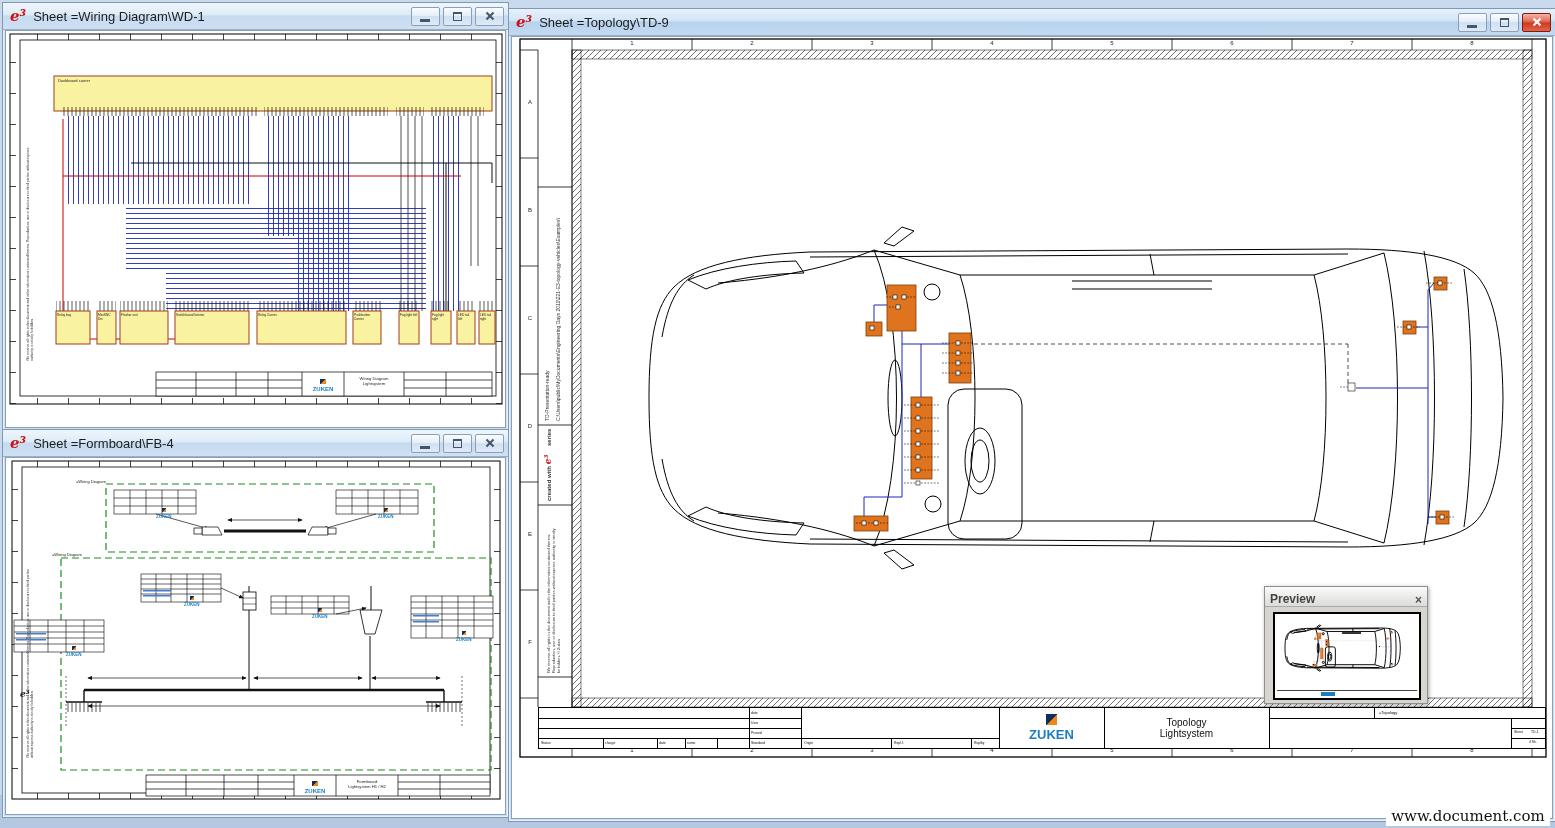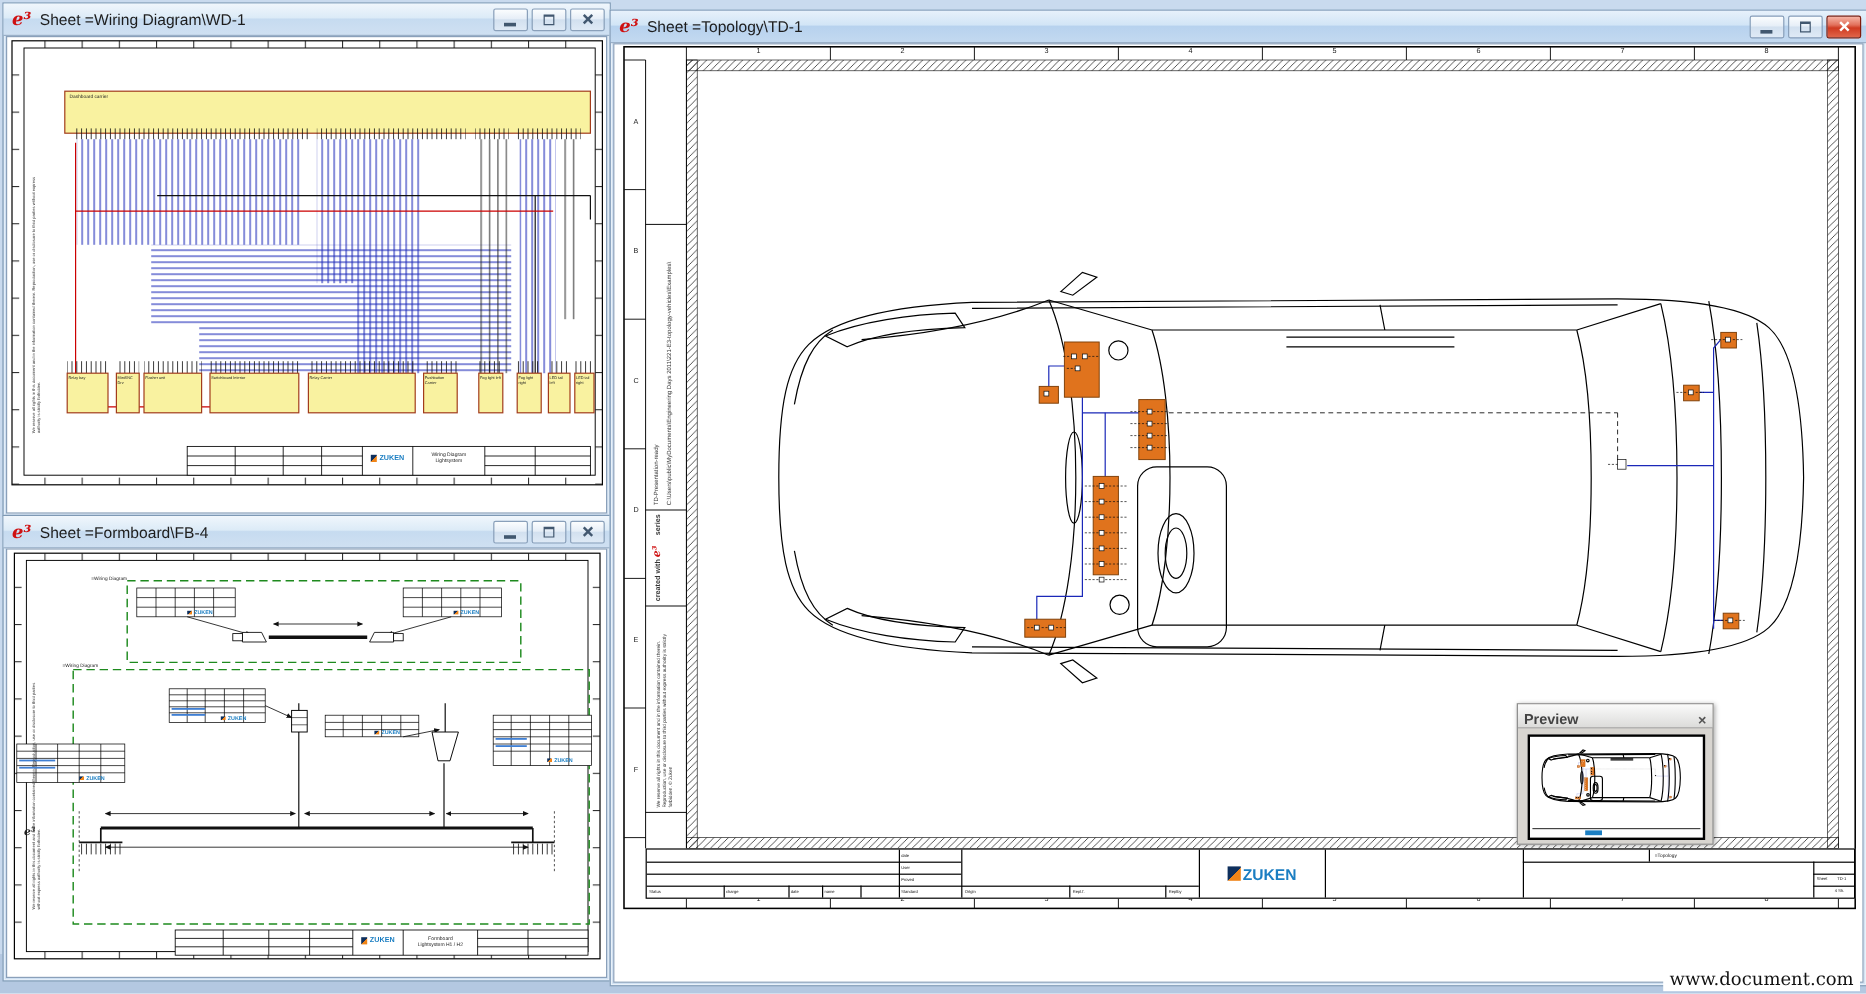--- a/index.html
+++ b/index.html
@@ -24,21 +24,21 @@
   .g-x::before{transform:translate(-50%,-50%) rotate(45deg);}
   .g-x::after{transform:translate(-50%,-50%) rotate(-45deg);}
   .close-red{background:linear-gradient(180deg,#f6b3a4,#e2715c 40%,#cf3a21 55%,#e0654a 100%);border-color:#7e1c0d;}
   .close-red .gx2::before,.close-red .gx2::after{background:#fff;}
   .content{position:absolute;left:2px;right:2px;top:27px;bottom:2px;background:#fff;border:1px solid #8aa0ba;overflow:hidden;}
   .sheetwrap{position:absolute;inset:0;}
   .ov{position:absolute;color:#222;}
   .rot{position:absolute;transform-origin:0 0;transform:rotate(-90deg);white-space:nowrap;color:#333;}
   .rotw{position:absolute;transform-origin:0 0;transform:rotate(-90deg);color:#333;}
   
-  .zuken{display:inline-flex;align-items:center;gap:2px;color:#1b7ec2;font-weight:bold;white-space:nowrap;}
+  .zuken{display:inline-flex;align-items:center;gap:2px;color:#1b7ec2;font-weight:bold;white-space:nowrap;flex-direction:column;}
   .zuken .ico{width:.85em;height:.85em;display:inline-block;background:linear-gradient(135deg,#0e2f5c 52%,#ef8418 52%);}
   
   .tb{position:absolute;left:26px;top:670px;width:1006px;height:40px;border:1px solid #000;background:#fff;}
   .vl{position:absolute;width:1px;background:#000;}
   .hl{position:absolute;height:1px;background:#000;}
   .tbl{position:absolute;font-size:3.4px;color:#111;white-space:nowrap;}
   .colnum{position:absolute;width:20px;text-align:center;font-size:6px;color:#222;}
   .rowltr{position:absolute;left:11px;width:14px;text-align:center;font-size:6px;color:#222;}
   
   .preview{position:absolute;left:752px;top:549px;width:162px;height:116px;background:#d8d5d0;border:1px solid #8f8f8f;box-shadow:1px 1px 4px rgba(0,0,0,.35);}
@@ -303,21 +303,21 @@
           <div>Lightsystem H1 / H2</div>
       </div>
       <div class="rotw" style="left:20px;top:300px;width:190px;font-size:3.4px;line-height:4px;">We reserve all rights in this document and in the information contained therein. Reproduction, use or disclosure to third parties without express authority is strictly forbidden.</div>
     </div>
   </div>
 </div>
 
 <div class="win active" id="win-td" style="left:508px;top:8px;width:1046px;height:812px;">
   <div class="tbar">
     <span class="e3i">e³</span>
-    <span class="ttxt">Sheet =Topology\TD-1</span>
+    <span class="ttxt">Sheet =Topology\TD-9</span>
     <span class="tbtns">
       <span class="wbtn">
           <span class="g-min"></span>
         </span>
       <span class="wbtn">
           <span class="g-res"></span>
         </span>
       <span class="wbtn close-red"><span class="g-x gx2"></span></span>
     </span>
   </div>
@@ -487,20 +487,24 @@
         <div class="tbl" style="left:212px;top:33px;">Standard</div>
         <div class="tbl" style="left:265px;top:33px;">Origin</div>
         <div class="tbl" style="left:355px;top:33px;">Repl.f.</div>
         <div class="tbl" style="left:435px;top:33px;">Replby</div>
         <div style="position:absolute;left:460px;top:0;width:105px;height:40px;display:flex;align-items:center;justify-content:center;">
           <span class="zuken" style="font-size:13px;">
               <i class="ico"></i>
               <span>ZUKEN</span>
             </span>
         </div>
+        <div style="position:absolute;left:565px;top:0;width:165px;height:40px;display:flex;flex-direction:column;align-items:center;justify-content:center;font-size:10px;color:#111;">
+          <div>Topology</div>
+          <div>Lightsystem</div>
+        </div>
         <div class="tbl" style="left:840px;top:2px;font-size:4px;">=Topology</div>
         <div class="tbl" style="left:975px;top:22px;">Sheet</div>
         <div class="tbl" style="left:992px;top:22px;">TD-1</div>
         <div class="tbl" style="left:990px;top:32px;">4 Sh.</div>
       </div>
 
       
       <div class="preview">
         <div class="pv-head">
           <span>Preview</span>

